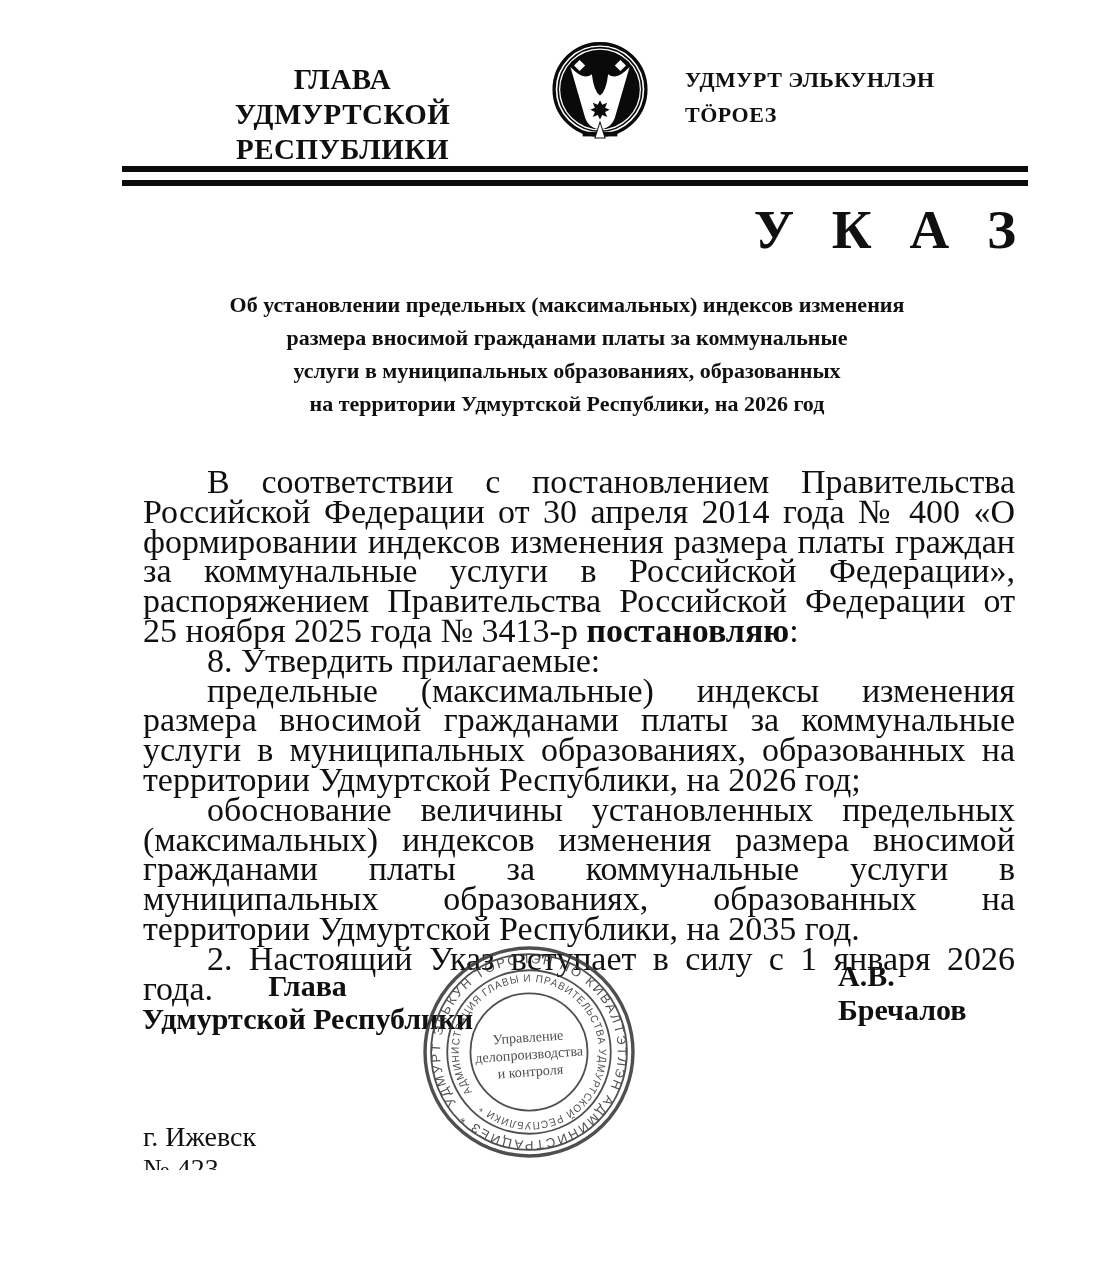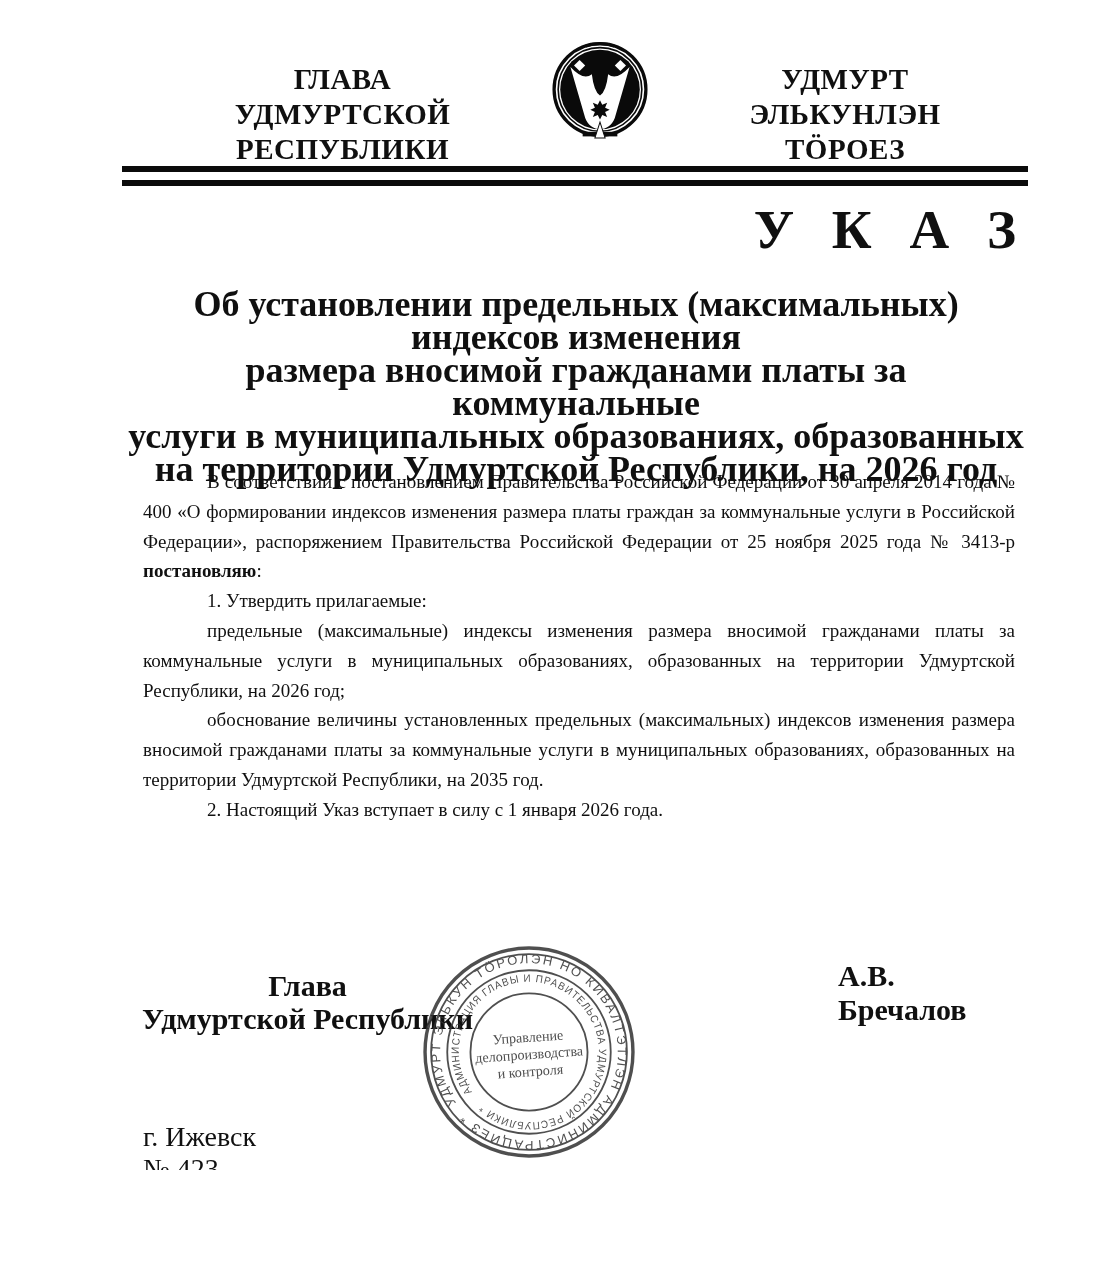--- a/index.html
+++ b/index.html
@@ -6,40 +6,40 @@
   .page {
     position:relative; width:1094px; height:1170px; background:#ffffff;
     font-family:"Liberation Serif", serif; color:#101010; overflow:hidden;
   }
   
   .hdr-left {
     position:absolute; left:145px; top:62px; width:395px; text-align:center;
     font-weight:bold; font-size:29px; line-height:35px; letter-spacing:0.5px;
   }
   .hdr-right {
-    position:absolute; left:685px; top:62px; width:320px; text-align:center;
-    font-weight:bold; font-size:29px; line-height:35px; letter-spacing:0.5px;
+    position:absolute; left:685px; top:62px; width:320px; text-align:left;
+    font-weight:bold; font-size:22px; line-height:35px; letter-spacing:0.5px;
   }
   .emblem { position:absolute; left:549px; top:38px; width:102px; height:106px; }
   .rule { position:absolute; left:122px; top:166px; width:906px; }
   .rule .bar1 { height:6px; background:#0b0b0b; }
   .rule .bar2 { height:6px; background:#0b0b0b; margin-top:8px; }
   
   .doc-title {
     position:absolute; left:122px; top:200px; width:906px; text-align:right;
     font-weight:bold; font-size:55px; letter-spacing:12px; line-height:60px;
   }
   .subject {
-    position:absolute; left:123px; top:288px; width:906px; text-align:center;
-    font-weight:bold; font-size:36px; line-height:33px;
+    position:absolute; left:114px; top:288px; width:906px; text-align:center;
+    font-weight:bold; font-size:22px; line-height:33px;
   }
   
   .body-text {
     position:absolute; left:143px; top:467px; width:872px;
-    font-size:19px; line-height:29.8px; text-align:justify;
+    font-size:34px; line-height:29.8px; text-align:justify;
   }
   .body-text p { margin:0; text-indent:64px; }
   .bold { font-weight:bold; }
   
   .sign-left {
     position:absolute; left:140px; top:969px; width:335px; text-align:center;
     font-weight:bold; font-size:30px; line-height:33px;
   }
   .sign-name {
     position:absolute; left:838px; top:959px; width:192px; text-align:left;
@@ -91,21 +91,21 @@
 
   <div class="subject">
     <div>Об установлении предельных (максимальных) индексов изменения</div>
     <div>размера вносимой гражданами платы за коммунальные</div>
     <div>услуги в муниципальных образованиях, образованных</div>
     <div>на территории Удмуртской Республики, на 2026 год</div>
   </div>
 
   <div class="body-text">
     <p><span>В соответствии с постановлением Правительства Российской Федерации от 30 апреля 2014 года № 400 «О формировании индексов изменения размера платы граждан за коммунальные услуги в Российской Федерации», распоряжением Правительства Российской Федерации от 25 ноября 2025 года № 3413-р </span><span class="bold">постановляю</span><span>:</span></p>
-    <p>1. Утвердить прилагаемые:</p>
+    <p>8. Утвердить прилагаемые:</p>
     <p>предельные (максимальные) индексы изменения размера вносимой гражданами платы за коммунальные услуги в муниципальных образованиях, образованных на территории Удмуртской Республики, на 2026 год;</p>
     <p>обоснование величины установленных предельных (максимальных) индексов изменения размера вносимой гражданами платы за коммунальные услуги в муниципальных образованиях, образованных на территории Удмуртской Республики, на 2035 год.</p>
     <p>2. Настоящий Указ вступает в силу с 1 января 2026 года.</p>
   </div>
 
   <div class="sign-left">
     <div>Глава</div>
     <div>Удмуртской Республики</div>
   </div>
   <div class="sign-name">А.В. Бречалов</div>

